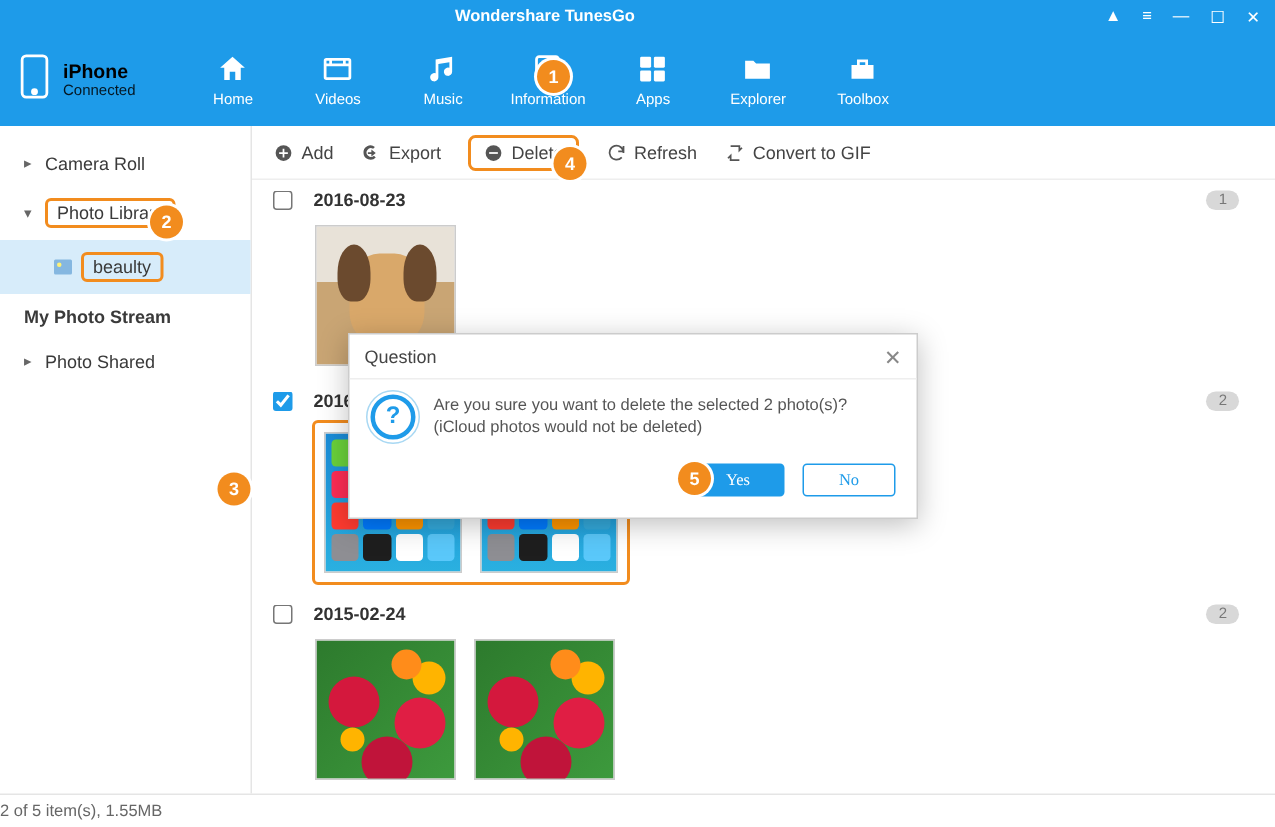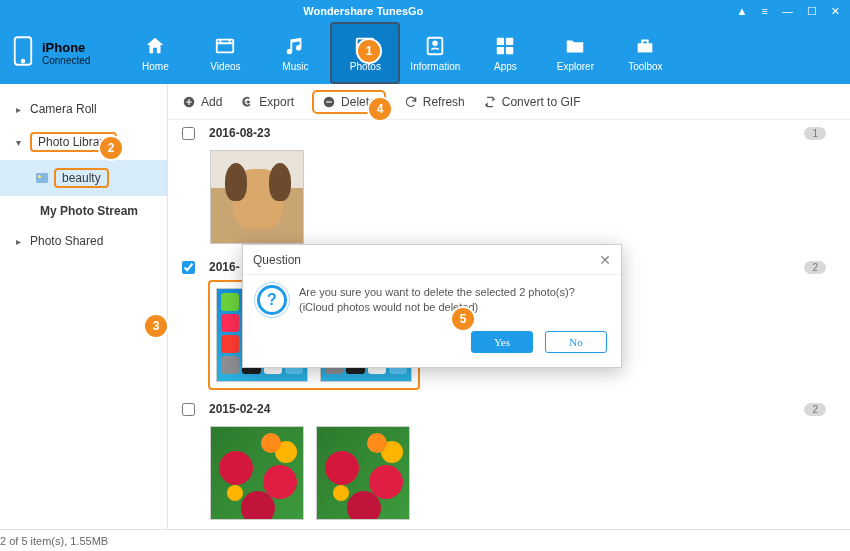--- a/index.html
+++ b/index.html
@@ -66,21 +66,21 @@
 .flowers::before { background:#d4183d; left:8px; top:24px; box-shadow: 44px 14px 0 #e01e44, 22px 40px 0 #c0143a, 50px -16px 0 -6px #ffb400; }
 .flowers::after { background:#ff8c1a; left:50px; top:6px; width:20px; height:20px; box-shadow: -36px 50px 0 -2px #ffb400; }
 
 .thumbs.boxed { border: 2px solid #f28c1e; border-radius: 4px; padding: 6px; margin: 0 0 6px 40px; width: 212px; }
 
 
 .statusbar { height: 22px; border-top: 1px solid #e5e5e5; font-size: 11px; color: #666; display: flex; align-items: center; justify-content: flex-start; }
 
 
 .dialog-mask { position:absolute; left:0; top:0; right:0; bottom:0; pointer-events:none; }
-.dialog { position: absolute; left: 242px; top: 222px; width: 380px; background: #fff; border: 1px solid #ccc; box-shadow: 0 4px 18px rgba(0,0,0,.25); margin-top: 22px; }
+.dialog { position: absolute; left: 232px; top: 222px; width: 380px; background: #fff; border: 1px solid #ccc; box-shadow: 0 4px 18px rgba(0,0,0,.25); }
 .dialog-head { height: 30px; display:flex; align-items:center; padding: 0 10px; border-bottom: 1px solid #eee; font-size: 12px; color:#444; }
 .dialog-head .x { margin-left:auto; cursor:pointer; color:#888; font-size:14px; }
 .dialog-body { padding: 10px 14px 6px 14px; display:flex; gap:12px; font-size: 11px; color:#555; line-height: 1.35; min-height: 48px; }
 .dialog-q { width: 30px; height:30px; border: 3px solid #1e9be9; border-radius:50%; color:#1e9be9; display:flex; align-items:center; justify-content:center; font-weight:700; font-size:16px; flex-shrink:0; position: relative; }
 .dialog-q::after { content:""; position:absolute; inset:-6px; border:1px solid #a8d8f3; border-radius:50%; }
 .dialog-foot { padding: 8px 14px 14px; display:flex; justify-content:flex-end; gap:12px; position: relative; }
 .dialog-foot button { width: 62px; height: 22px; font-size:11px; border-radius: 3px; cursor:pointer;font-family:Liberation Serif, serif; }
 .btn-yes { background:#1e9be9; color:#fff; border:1px solid #1e9be9; }
 .btn-no { background:#fff; color:#1e9be9; border:1px solid #1e9be9; }
 
@@ -130,28 +130,20 @@
           <path d="M3 9h18M7 5v4M17 5v4"></path>
         </svg>
         <span>Videos</span>
       </div>
     <div class="tab">
         <svg viewBox="0 0 24 24" fill="#fff">
           <path d="M9 18a3 3 0 11-2-2.83V5l12-2v11a3 3 0 11-2-2.83V7l-8 1.3V18z"></path>
         </svg>
         <span>Music</span>
       </div>
-    <div class="tab active">
-      <svg viewBox="0 0 24 24" fill="none" stroke="#fff" stroke-width="2">
-          <rect x="3" y="4" width="18" height="16" rx="1"></rect>
-          <circle cx="9" cy="10" r="2"></circle>
-          <path d="M3 18l5-5 4 4 3-3 6 6"></path>
-        </svg>
-      <span>Photos</span>
-    </div>
     <div class="tab">
         <svg viewBox="0 0 24 24" fill="none" stroke="#fff" stroke-width="2">
           <rect x="4" y="3" width="16" height="18" rx="2"></rect>
           <circle cx="12" cy="9" r="2" fill="#fff"></circle>
           <path d="M8 16c1-2 7-2 8 0"></path>
         </svg>
         <span>Information</span>
       </div>
     <div class="tab">
         <svg viewBox="0 0 24 24" fill="#fff">
@@ -185,21 +177,21 @@
         <span>Camera Roll</span>
       </div>
     <div class="side-item">
         <span class="caret">▾</span>
         <span class="boxed">Photo Library</span>
       </div>
     <div class="side-item sub highlight">
         <span class="photo-ico"></span>
         <span class="boxed">beaulty</span>
       </div>
-    <div class="side-item" style="padding-left:40px;font-weight:600">
+    <div class="side-item" style="padding-left:16px;font-weight:600">
         <span>My Photo Stream</span>
       </div>
     <div class="side-item">
         <span class="caret">▸</span>
         <span>Photo Shared</span>
       </div>
   </div>
 
   <div class="main">
     <div class="toolbar">

